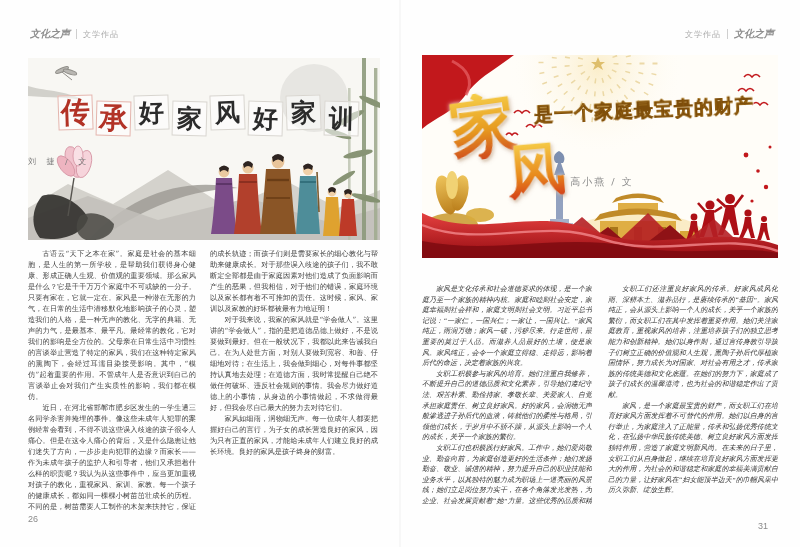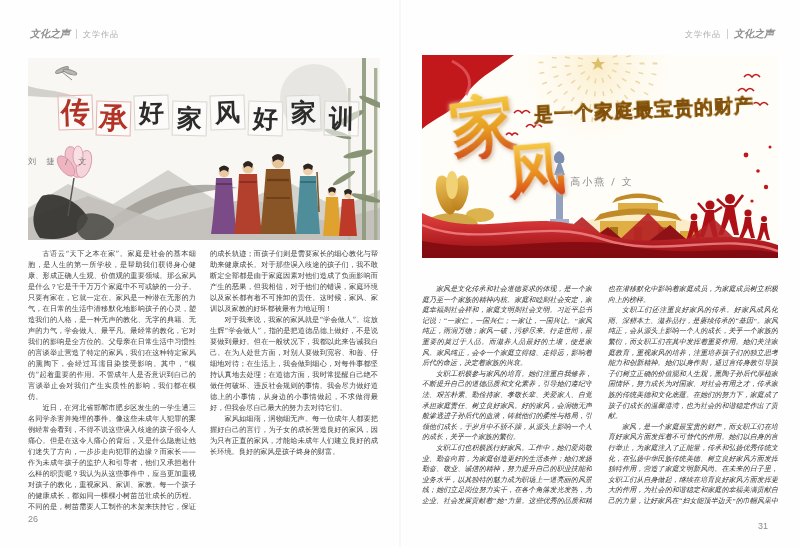--- a/index.html
+++ b/index.html
@@ -156,26 +156,26 @@
       <span class="tchar">家</span>
       <span class="tchar">风</span>
       <span class="tchar">好</span>
       <span class="tchar">家</span>
       <span class="tchar">训</span>
     </div>
     <div class="author-left">刘 捷 / 文</div>
   </div>
 
   <div class="col col-kai lp-c1">
-    <p>古语云“天下之本在家”。家庭是社会的基本细胞，是人生的第一所学校，是帮助我们获得身心健康、形成正确人生观、价值观的重要领域。那么家风是什么？它是千千万万个家庭中不可或缺的一分子。只要有家在，它就一定在。家风是一种潜在无形的力气，在日常的生活中潜移默化地影响孩子的心灵，塑造我们的人格，是一种无声的教化、无字的典籍、无声的力气，学会做人、最平凡、最经常的教化，它对我们的影响是全方位的。父母亲在日常生活中习惯性的言谈举止营造了特定的家风，我们在这种特定家风的熏陶下，会经过耳濡目染接受影响。其中，“模仿”起着重要的作用。不管成年人是否意识到自己的言谈举止会对我们产生实质性的影响，我们都在模仿。</p>
+    <p>古语云“天下之本在家”。家庭是社会的基本细胞，是人生的第一所学校，是帮助我们获得身心健康、形成正确人生观、价值观的重要领域。那么家风是什么？它是千千万万个家庭中不可或缺的一分子。只要有家在，它就一定在。家风是一种潜在无形的力气，在日常的生活中潜移默化地影响孩子的心灵，塑造我们的人格，是一种无声的教化、无字的典籍、无声的力气，是最基本、最平凡、最经常的教化，它对我们的影响是全方位的。父母亲在日常生活中习惯性的言谈举止营造了特定的家风，我们在这种特定家风的熏陶下，会经过耳濡目染接受影响。其中，“模仿”起着重要的作用。不管成年人是否意识到自己的言谈举止会对我们产生实质性的影响，我们都在模仿。</p>
     <p>近日，在河北省邯郸市肥乡区发生的一学生遭三名同学杀害并掩埋的事件。像这些未成年人犯罪的案例经常会看到，不得不说这些误入歧途的孩子很令人痛心。但是在这令人痛心的背后，又是什么隐患让他们迷失了方向，一步步走向犯罪的边缘？而家长——作为未成年孩子的监护人和引导者，他们又承担着什么样的职责呢？我认为从这些事件中，应当更加重视对孩子的教化，重视家风、家训、家教。每一个孩子的健康成长，都如同一棵棵小树苗茁壮成长的历程。不同的是，树苗需要人工制作的木架来扶持它，保证它</p>
   </div>
   <div class="col col-kai lp-c2">
     <p class="cont">的成长轨迹；而孩子们则是需要家长的细心教化与帮助来健康成长。对于那些误入歧途的孩子们，我不敢断定全部都是由于家庭因素对他们造成了负面影响而产生的恶果，但我相信，对于他们的错误，家庭环境以及家长都有着不可推卸的责任。这时候，家风、家训以及家教的好坏都被最有力地证明！</p>
-    <p>对于我来说，我家的家风就是“学会做人”。绽放生辉“学会做人”，指的是把道德品德上做好，不是说要做到最好。但在一般状况下，我都以此来告诫我自己。在为人处世方面，对别人要做到宽容、和善、仔细地对待；在生活上，我会做到细心，对每件事都坚持认真地去处理；在道德方面，我时常提醒自己绝不做任何破坏、违反社会规则的事情。我会尽力做好道德上的小事情，从身边的小事情做起，不求做得最好，但我会尽自己最大的努力去对待它们。</p>
+    <p>对于我来说，我家的家风就是“学会做人”。这里讲的“学会做人”，指的是把道德品德上做好，不是说要做到最好。但在一般状况下，我都以此来告诫我自己。在为人处世方面，对别人要做到宽容、和善、仔细地对待；在生活上，我会做到细心，对每件事都坚持认真地去处理；在道德方面，我时常提醒自己绝不做任何破坏、违反社会规则的事情。我会尽力做好道德上的小事情，从身边的小事情做起，不求做得最好，但我会尽自己最大的努力去对待它们。</p>
     <p>家风如细雨，润物细无声。每一位成年人都要把握好自己的言行，为子女的成长营造良好的家风，因为只有正直的家风，才能给未成年人们建立良好的成长环境。良好的家风是孩子终身的财富。</p>
   </div>
   <div class="pgnum pg-l">26</div>
 
   <div class="banner-right">
     <svg viewBox="0 0 356 203" width="356" height="203">
       <defs>
         <radialGradient id="glow" cx="50%" cy="50%" r="50%">
           <stop offset="0%" stop-color="#fbeecb"></stop>
             <stop offset="100%" stop-color="#ffffff" stop-opacity="0"></stop>
@@ -281,20 +281,19 @@
     <div class="sub-right">是一个家庭最宝贵的财产</div>
     <div class="author-right">高小燕 / 文</div>
   </div>
 
   <div class="col col-song rp-c1">
     <p>家风是文化传承和社会道德要求的体现，是一个家庭乃至一个家族的精神内核。家庭和睦则社会安定，家庭幸福则社会祥和，家庭文明则社会文明。习近平总书记说：“一家仁，一国兴仁；一家让，一国兴让。”家风纯正，雨润万物；家风一破，污秽尽来。行走世间，最重要的莫过于人品。而滋养人品最好的土壤，便是家风。家风纯正，会令一个家庭立得稳、走得远，影响着后代的命运，决定着家族的兴衰。</p>
     <p>女职工积极参与家风的培育。她们注重自我修养，不断提升自己的道德品质和文化素养，引导她们遵纪守法、艰苦朴素、勤俭持家、孝敬长辈、关爱家人、自觉承担家庭责任、树立良好家风。好的家风，会润物无声般渗透进子孙后代的血液，铸就他们的柔性与格局，引领他们成长，于岁月中不骄不躁，从源头上影响一个人的成长，关乎一个家族的繁衍。</p>
     <p>女职工们也积极践行好家风。工作中，她们爱岗敬业、勤奋向前，为家庭创造更好的生活条件；她们发扬勤奋、敬业、诚信的精神，努力提升自己的职业技能和业务水平，以其独特的魅力成为职场上一道亮丽的风景线；她们立足岗位努力实干，在各个角落发光发热，为企业、社会发展贡献着“她”力量。这些优秀的品质和精神风貌，</p>
   </div>
   <div class="col col-song rp-c2">
-    <p class="cont">也在潜移默化中影响着家庭成员，为家庭成员树立积极向上的榜样。</p>
     <p>女职工们还注重良好家风的传承。好家风成风化雨、深耕本土、滋养品行，是赓续传承的“基因”。家风纯正，会从源头上影响一个人的成长，关乎一个家族的繁衍，而女职工们在其中发挥着重要作用。她们关注家庭教育，重视家风的培养，注重培养孩子们的独立思考能力和创新精神。她们以身作则，通过言传身教引导孩子们树立正确的价值观和人生观，熏陶子孙后代厚植家国情怀，努力成长为对国家、对社会有用之才，传承家族的传统美德和文化底蕴。在她们的努力下，家庭成了孩子们成长的温馨港湾，也为社会的和谐稳定作出了贡献。</p>
     <p>家风，是一个家庭最宝贵的财产，而女职工们在培育好家风方面发挥着不可替代的作用。她们以自身的言行举止，为家庭注入了正能量，传承和弘扬优秀传统文化，在弘扬中华民族传统美德、树立良好家风方面发挥独特作用，营造了家庭文明新风尚。在未来的日子里，女职工们从自身做起，继续在培育良好家风方面发挥更大的作用，为社会的和谐稳定和家庭的幸福美满贡献自己的力量，让好家风在“妇女能顶半边天”的巾帼风采中历久弥新、绽放生辉。</p>
   </div>
   <div class="pgnum pg-r">31</div>
 
   <div class="gutter"></div>
 </div>
 
 </body></html>

